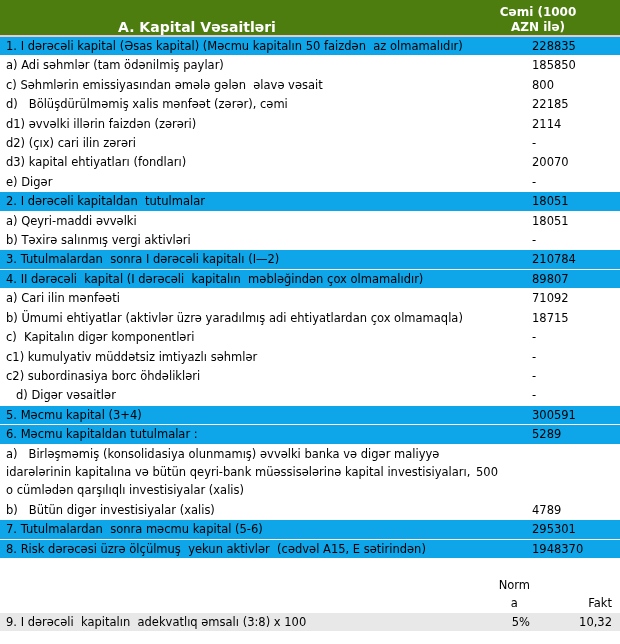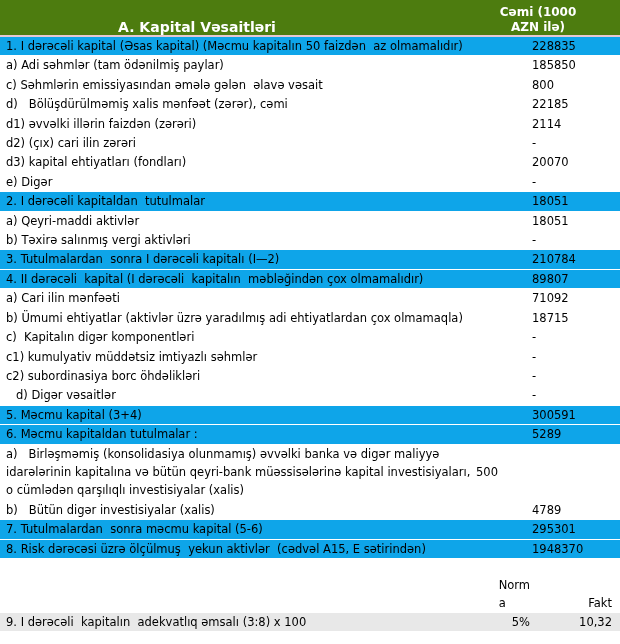--- a/index.html
+++ b/index.html
@@ -70,21 +70,21 @@
   .gap { height: 17px; }
 
   
   .ratio-hdr {
     display: flex;
     align-items: flex-end;
     line-height: 18.4px;
   }
   .ratio-spacer { flex: 1; }
   .norma-cell { width: 75px; display: flex; }
-  .norma-inner { margin-left: auto; text-align: left; }
+  .norma-inner { margin-left: auto; text-align: center; }
   .fakt-cell {
     width: 90px;
     text-align: right;
     padding-right: 8px;
     box-sizing: border-box;
   }
   .ratio-row {
     display: flex;
     align-items: center;
     min-height: 18.4px;
@@ -138,21 +138,21 @@
       </div>
       <div class="row">
         <div class="row-label">e) Digər</div>
         <div class="row-value">-</div>
       </div>
       <div class="row shaded">
         <div class="row-label">2. I dərəcəli kapitaldan  tutulmalar</div>
         <div class="row-value">18051</div>
       </div>
       <div class="row">
-        <div class="row-label">a) Qeyri-maddi aktivlər</div>
+        <div class="row-label">a) Qeyri-maddi əvvəlki</div>
         <div class="row-value">18051</div>
       </div>
       <div class="row">
         <div class="row-label">b) Təxirə salınmış vergi aktivləri</div>
         <div class="row-value">-</div>
       </div>
       <div class="row shaded">
         <div class="row-label">3. Tutulmalardan  sonra I dərəcəli kapitalı (I—2)</div>
         <div class="row-value">210784</div>
       </div>

